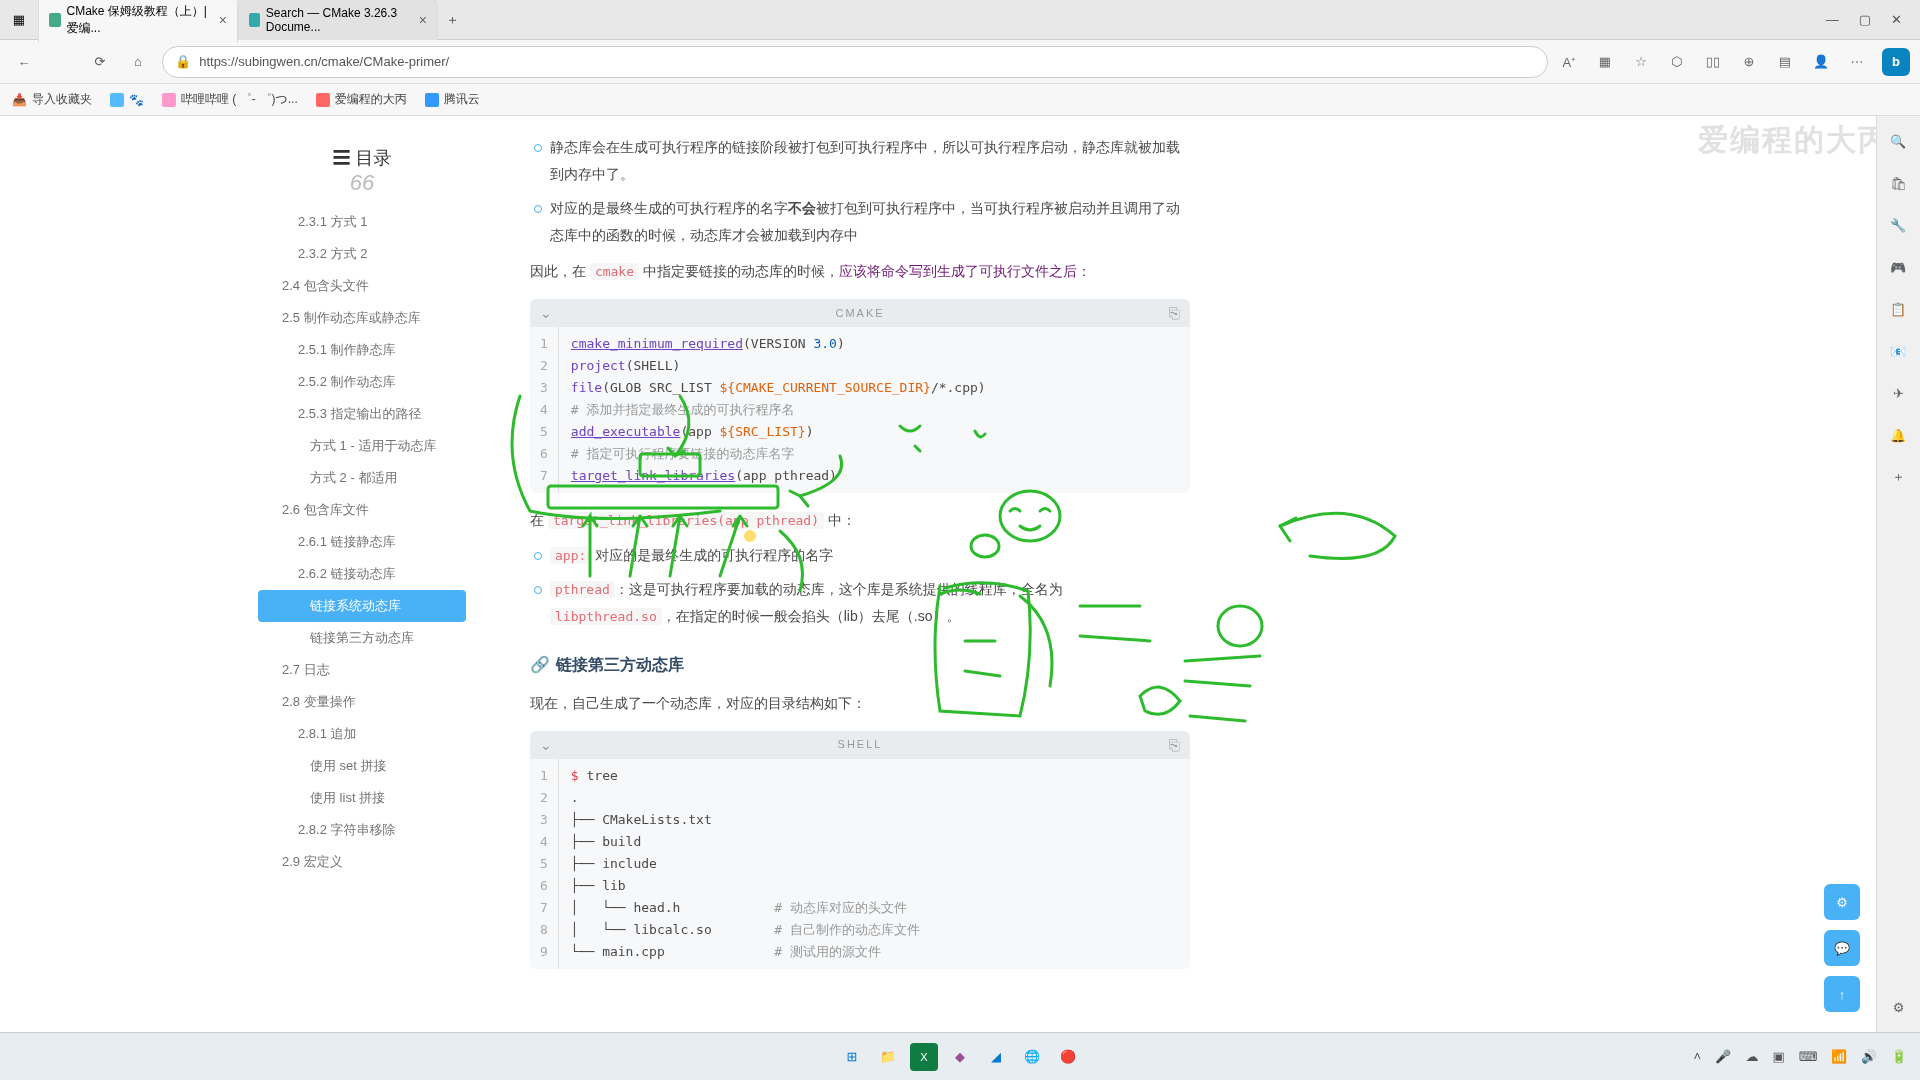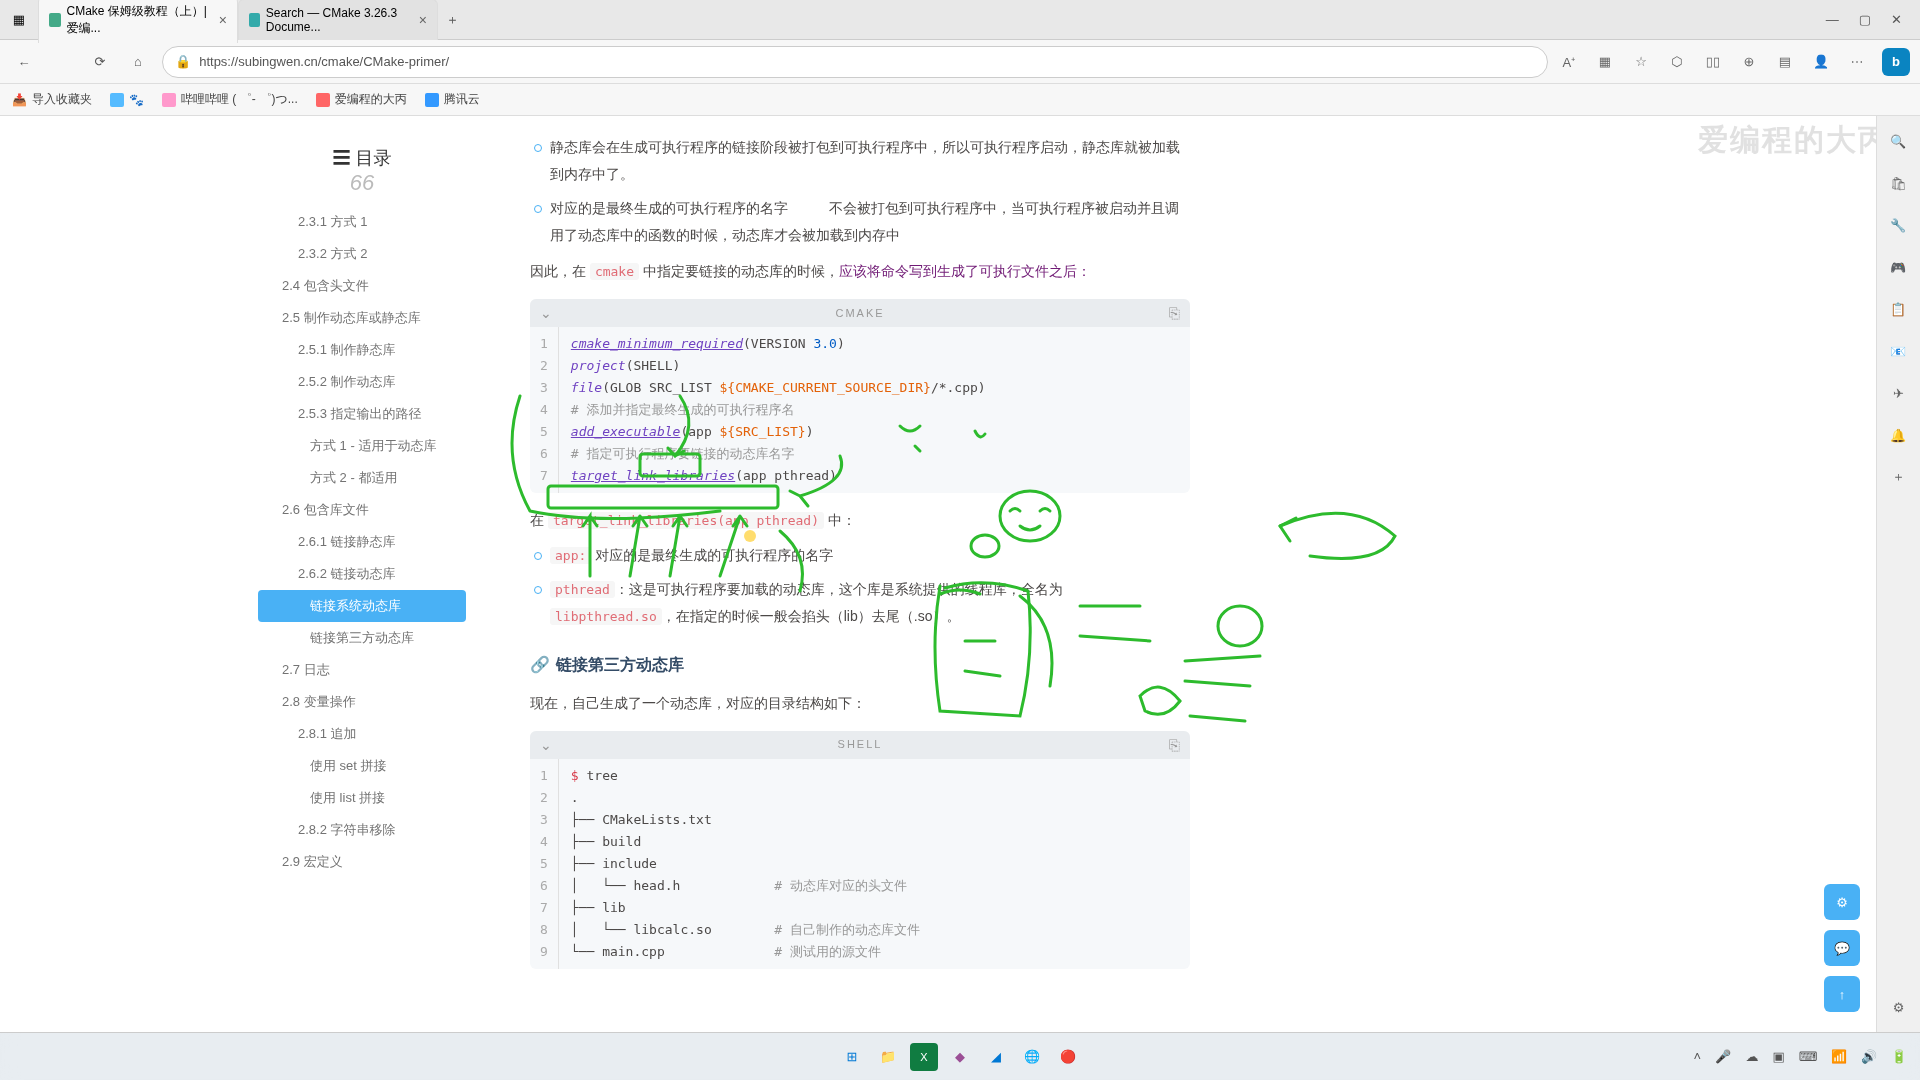--- a/index.html
+++ b/index.html
@@ -47,33 +47,33 @@
 .toc-item.l4 { padding-left: 58px; }
 .toc-item.active { background: #49b1f5; color: #fff; border-radius: 4px; margin: 0 6px; padding-left: 52px; }
 
 
 .content { width: 700px; padding: 10px 0 0 40px; color: #4c4948; line-height: 1.9; font-size: 14px; }
 .content ul { list-style: none; }
 .content li { position: relative; padding-left: 20px; margin: 8px 0; }
 .content li::before { content: ""; position: absolute; left: 4px; top: 10px; width: 6px; height: 6px; border: 1px solid #49b1f5; border-radius: 50%; }
 .inline-code { background: #f6f6f6; color: #e06c75; padding: 1px 5px; border-radius: 3px; font-family: Consolas, monospace; font-size: 13px; }
 .red-text { color: #701a75; }
-.strong { font-weight: normal; margin-left: 41px; }
+.strong { font-weight: bold; }
 
 .code-block { background: #f6f8fa; border-radius: 6px; margin: 14px 0; overflow: hidden; position: relative; }
 .code-header { background: #e9ecef; height: 28px; display: flex; align-items: center; position: relative; }
 .code-lang { position: absolute; left: 50%; transform: translateX(-50%); font-size: 11px; letter-spacing: 2px; color: #999; }
 .code-fold { position: absolute; left: 10px; color: #999; cursor: pointer; }
 .code-copy { position: absolute; right: 10px; color: #999; cursor: pointer; }
 .code-body { display: flex; font-family: Consolas, monospace; font-size: 13px; }
 .line-nums { padding: 6px 10px; text-align: right; color: #aaa; user-select: none; border-right: 1px solid #e0e0e0; }
 .line-nums div { height: 22px; line-height: 22px; }
 .code-lines { padding: 6px 12px; flex: 1; }
 .code-lines div { height: 22px; line-height: 22px; white-space: pre; }
-.tok-fn { color: #6f42c1; font-style: italic; }
+.tok-fn { color: #6f42c1; }
 .tok-var { color: #e36209; }
 .tok-cmt { color: #999; }
 .tok-kw { color: #d73a49; }
 .tok-num { color: #005cc5; }
 .tok-underline { text-decoration: underline; }
 
 h3.section-title { font-size: 16px; margin: 20px 0 10px; color: #344c67; display: flex; align-items: center; gap: 6px; }
 .link-icon { color: #49b1f5; }
 
 
@@ -270,22 +270,22 @@
             <div>7</div>
             <div>8</div>
             <div>9</div>
           </div>
         <div class="code-lines" id="code2-lines">
             <div><span class="tok-kw">$</span><span> tree</span></div>
             <div>.</div>
             <div>├── CMakeLists.txt</div>
             <div>├── build</div>
             <div>├── include</div>
+            <div>├── lib</div>
             <div><span>│   └── head.h            </span><span class="tok-cmt"># 动态库对应的头文件</span></div>
-            <div>├── lib</div>
             <div><span>│   └── libcalc.so        </span><span class="tok-cmt"># 自己制作的动态库文件</span></div>
             <div><span>└── main.cpp              </span><span class="tok-cmt"># 测试用的源文件</span></div>
           </div>
       </div>
     </div>
   </div>
 
   <div class="edge-sidebar">
     <div class="edge-icon">🔍</div>
     <div class="edge-icon">🛍</div>

